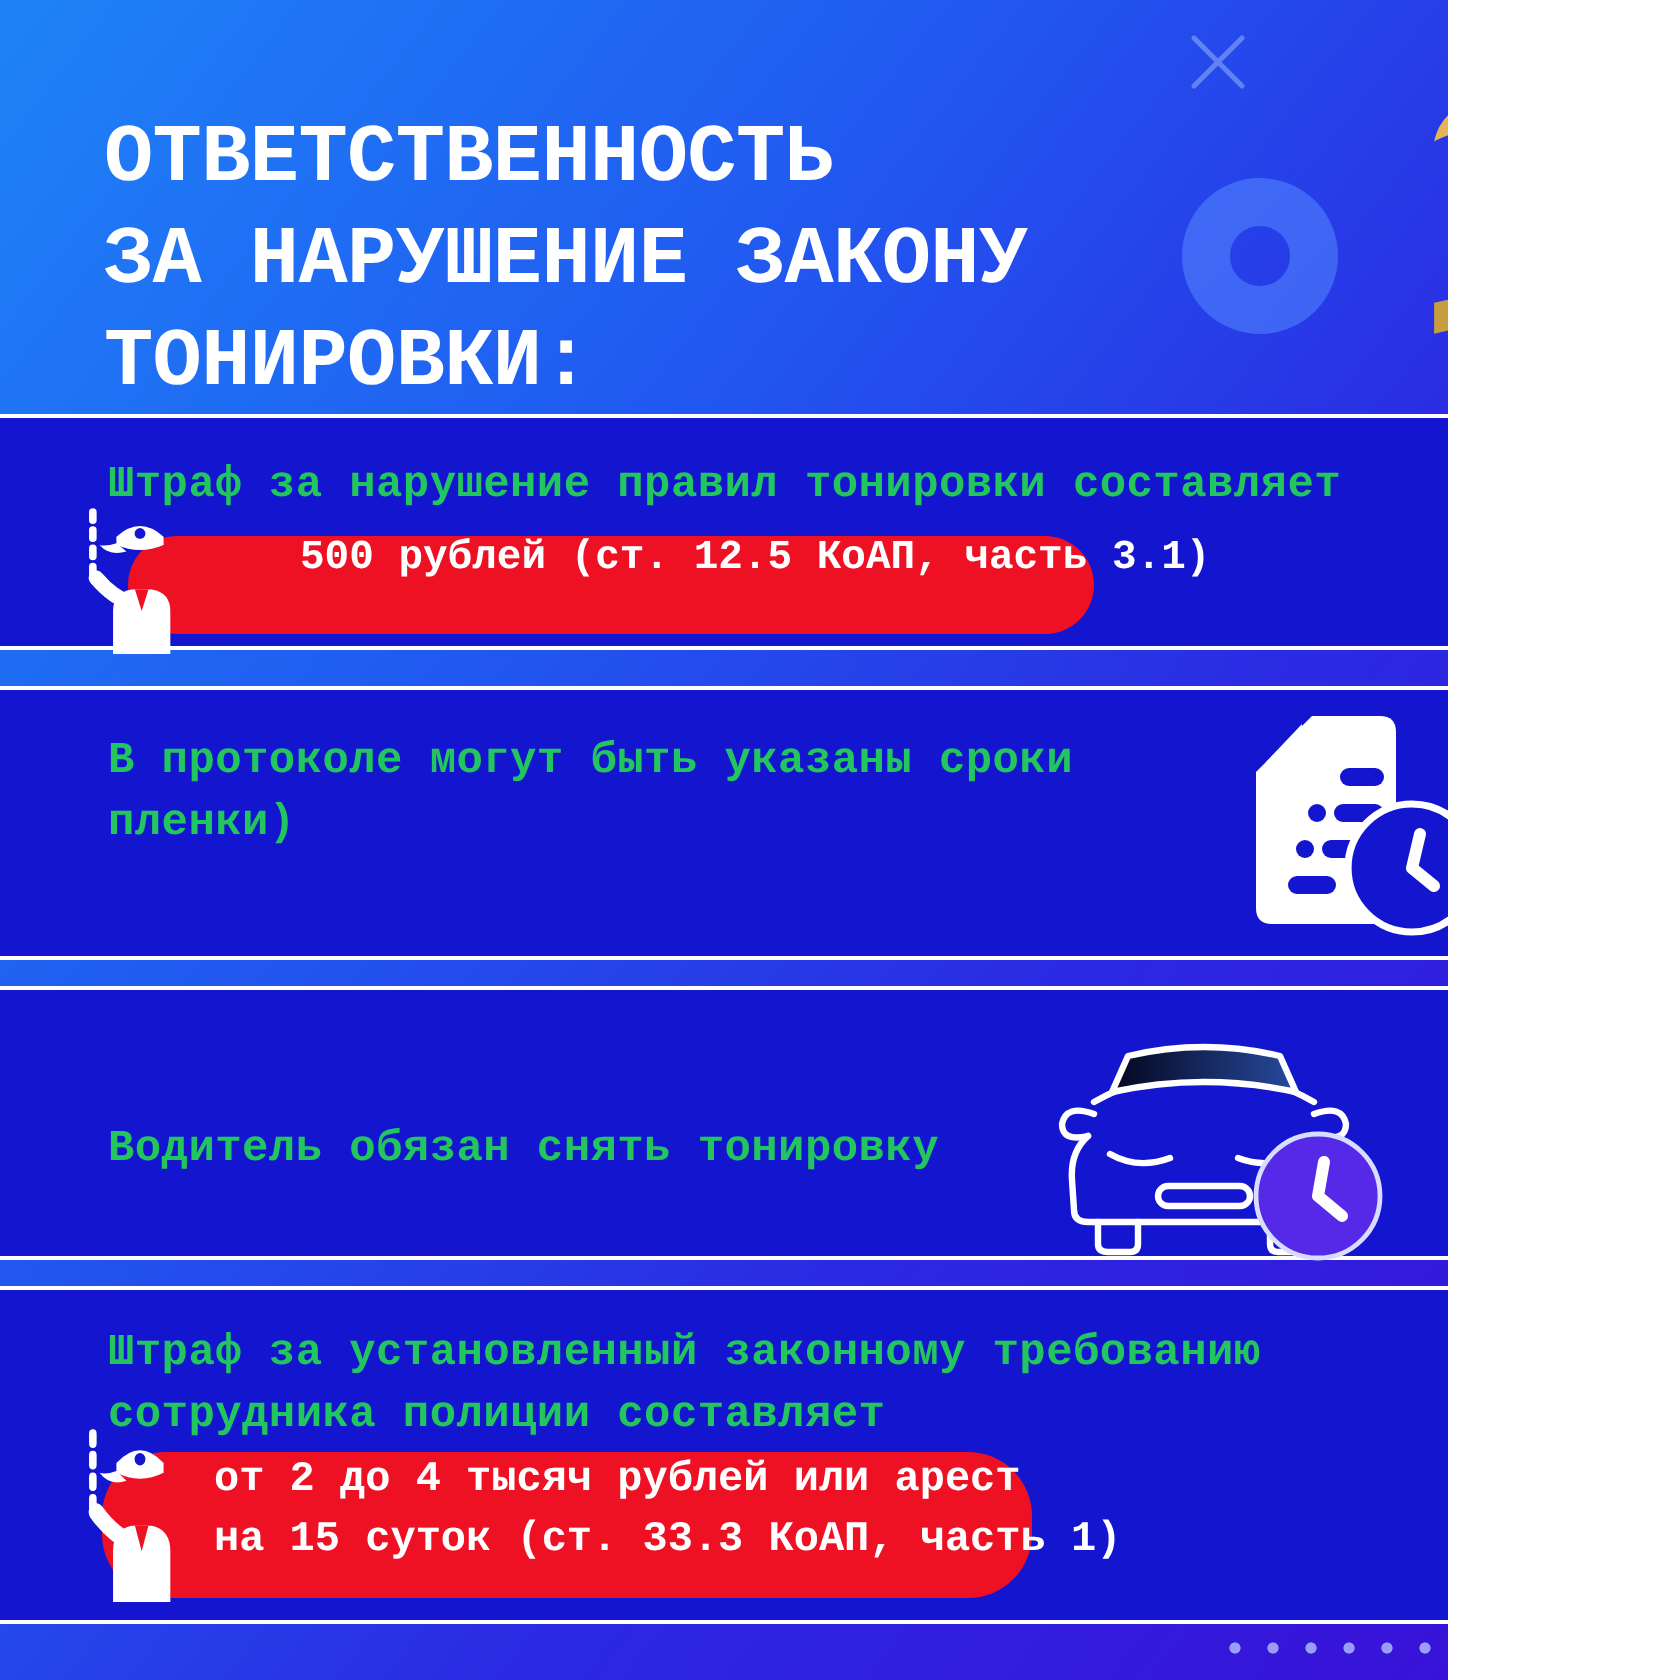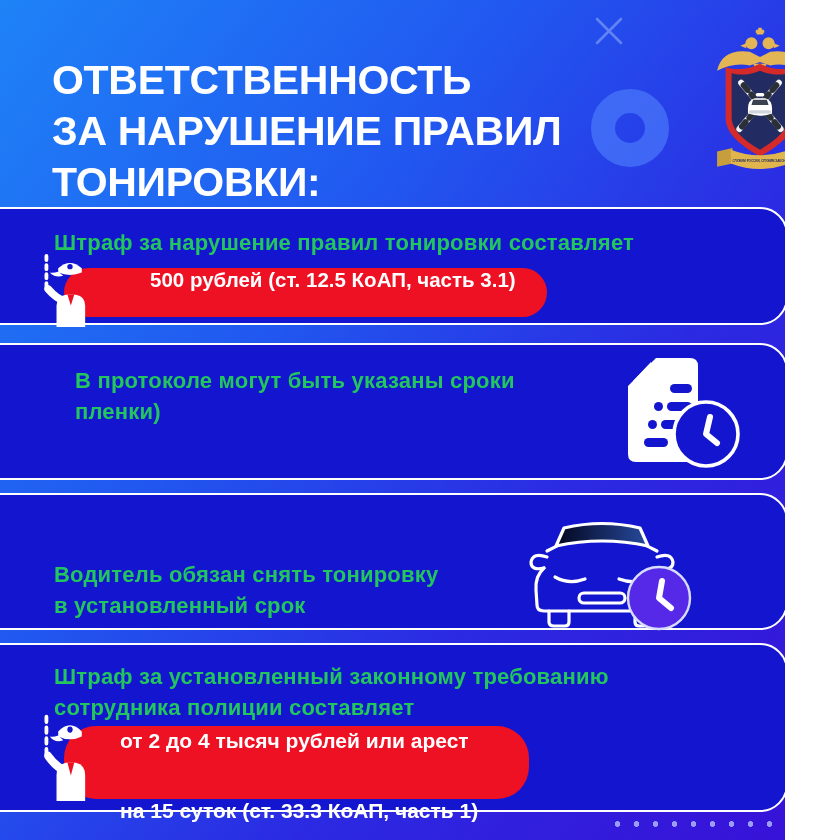--- a/index.html
+++ b/index.html
@@ -1,19 +1,20 @@
 <!DOCTYPE html>
 <html><head>
 <meta charset="utf-8">
 <style>
   html,body{margin:0;padding:0;}
   body{width:840px;height:840px;overflow:hidden;font-family:"Liberation Sans",sans-serif;}
   .poster{
-    position:relative;width:785px;height:840px;overflow:hidden;
+    position:relative;width:724px;height:840px;overflow:hidden;
     background:linear-gradient(128deg,#1e83f7 0%,#2158f0 36%,#2b2ae2 66%,#3812d8 100%);
+    font-family:Liberation Mono, monospace;
   }
   
   .x-decor{position:absolute;left:592px;top:14px;}
   .donut{position:absolute;left:591px;top:89px;width:30px;height:30px;border-radius:50%;
     border:24px solid rgba(84,136,255,.55);}
   .dots-row{position:absolute;left:608px;top:818px;width:232px;height:12px;
     background-image:radial-gradient(circle,#9a9ef7 2.6px,transparent 3px);
     background-size:19px 12px;background-repeat:repeat-x;}
   
   .title{position:absolute;left:52px;top:55px;color:#fff;font-weight:800;
@@ -23,28 +24,28 @@
   
   .card{position:absolute;left:-28px;width:816px;background:#1416cf;
     border:2.5px solid #fff;border-radius:28px;box-sizing:border-box;}
   .card1{top:207px;height:118px;}
   .card2{top:343px;height:137px;}
   .card3{top:493px;height:137px;}
   .card4{top:643px;height:169px;}
   .card-text{position:absolute;left:80px;color:#22c55e;font-size:22px;font-weight:600;
     line-height:31px;letter-spacing:.2px;white-space:nowrap;}
   .card1 .card-text{top:18px;}
-  .card2 .card-text{top:20px;margin-left:21px;}
+  .card2 .card-text{top:20px;}
   .card3 .card-text{top:40px;margin-top:24px;}
   .card4 .card-text{top:16px;}
   
   .pill{position:absolute;background:#ee1124;border-radius:36px;color:#fff;
     font-weight:700;display:flex;flex-direction:column;justify-content:flex-start;box-sizing:border-box;}
   .pill1{left:90px;top:59px;width:483px;height:49px;padding-left:86px;font-size:20.5px;}
-  .pill4{left:90px;top:81px;width:465px;height:73px;padding-left:56px;font-size:21px;line-height:30px;border-radius:32px;gap:40px;}
+  .pill4{left:77px;top:81px;width:465px;height:73px;padding-left:56px;font-size:21px;line-height:30px;border-radius:32px;}
   .pill div{white-space:nowrap;}
   
   .officer{position:absolute;left:64px;z-index:3;}
   .card1 .officer{top:42px;}
   .card4 .officer{top:66px;}
   .doc-clock{position:absolute;left:646px;top:9px;}
   .car-clock{position:absolute;left:533px;top:10px;}
 </style>
 </head>
 <body>
@@ -90,21 +91,21 @@
     <g>
       <path d="M10,146 L28,142 L28,160 L10,164 Z" fill="#c79e3e"></path>
       <path d="M110,146 L92,142 L92,160 L110,164 Z" fill="#c79e3e"></path>
       <path d="M26,144 Q60,157 94,144 L94,160 Q60,173 26,160 Z" fill="#e0b54e"></path>
       <text x="60" y="158" text-anchor="middle" font-size="5" font-weight="bold" fill="#232a5e" textLength="64" lengthAdjust="spacingAndGlyphs">СЛУЖИМ РОССИИ, СЛУЖИМ ЗАКОНУ</text>
     </g>
   </svg>
 
   <div class="title">
     <div>ОТВЕТСТВЕННОСТЬ</div>
-    <div>ЗА НАРУШЕНИЕ ПРАВИЛ</div>
+    <div>ЗА НАРУШЕНИЕ ЗАКОНУ</div>
     <div>ТОНИРОВКИ:</div>
   </div>
 
   <div class="card card1">
     <div class="card-text">
       <div>Штраф за нарушение правил тонировки составляет</div>
     </div>
     <div class="pill pill1">
       <div>500 рублей (ст. 12.5 КоАП, часть 3.1)</div>
     </div>
@@ -134,21 +135,20 @@
       <rect x="41" y="66" width="27" height="9" rx="4.5" fill="#1416cf"></rect>
       <rect x="24" y="84" width="24" height="9" rx="4.5" fill="#1416cf"></rect>
       <circle cx="86" cy="80" r="32" fill="#1416cf" stroke="#fff" stroke-width="3.6"></circle>
       <path d="M90,63 L86,80 L97,89" stroke="#fff" stroke-width="6" stroke-linecap="round" stroke-linejoin="round" fill="none"></path>
     </svg>
   </div>
 
   <div class="card card3">
     <div class="card-text">
       <div>Водитель обязан снять тонировку</div>
-      <div>в установленный срок</div>
     </div>
     <svg class="car-clock" width="190" height="130" viewBox="0 0 190 130">
       <defs>
         <linearGradient id="ws" x1="0" y1="0" x2="1" y2="0">
           <stop offset="0" stop-color="#04061e"></stop>
           <stop offset="1" stop-color="#274a9e"></stop>
         </linearGradient>
       </defs>
       <g stroke="#fff" stroke-width="3.2" fill="none" stroke-linecap="round" stroke-linejoin="round">
         <path d="M40,46 Q95,15 150,46"></path>

